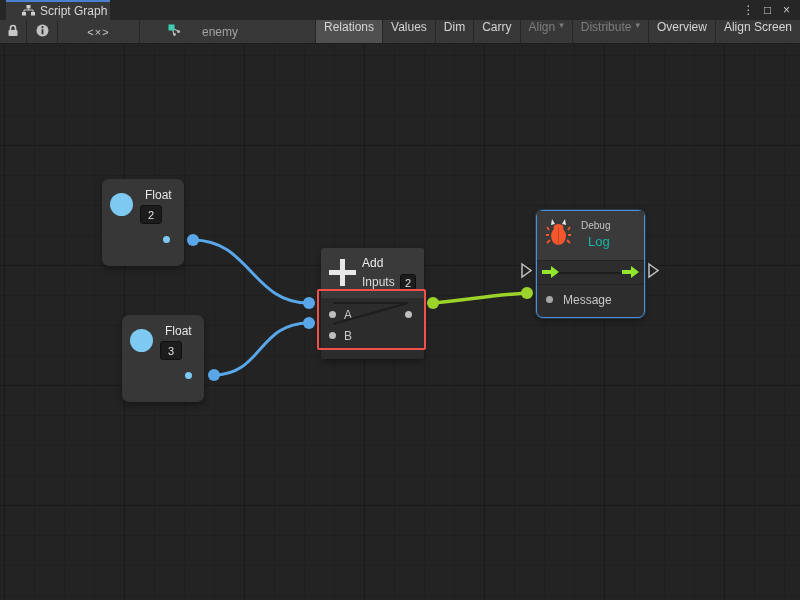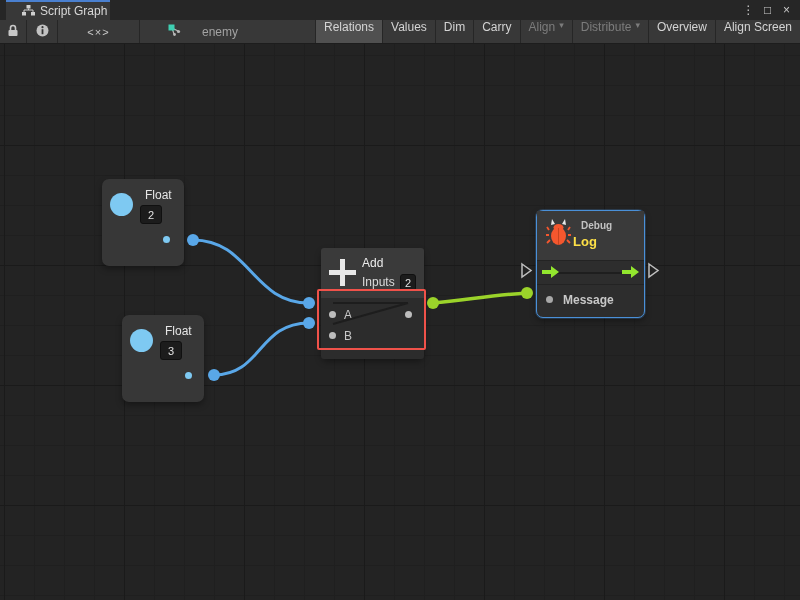--- a/index.html
+++ b/index.html
@@ -70,24 +70,24 @@
   .add-inputs-label { position:absolute; left:41px; top:27px; font-size:12px; color:#dcdcdc; }
   .add-inputs-box { position:absolute; left:79px; top:26px; min-width:16px; height:17px; background:#1c1c1c;
                     border:1px solid #101010; border-radius:3px; color:#e0e0e0; font-size:11px;
                     display:flex; align-items:center; justify-content:center; padding:0 3px; }
   .port-label { position:absolute; font-size:12px; color:#c8c8c8; }
   .red-frame { position:absolute; left:317px; top:245px; width:109px; height:61px;
                border:2px solid #f0524a; border-radius:2px; z-index:4; pointer-events:none; }
 
   
   .debug-node { left:536px; top:166px; width:109px; height:108px; background:#2d2d2d;
-                border:1px solid #4a90d8; box-shadow:0 0 0 1px rgba(74,144,216,.25), 0 3px 6px rgba(0,0,0,.35);font-weight:bold; }
+                border:1px solid #4a90d8; box-shadow:0 0 0 1px rgba(74,144,216,.25), 0 3px 6px rgba(0,0,0,.35); }
   .debug-header { height:50px; background:#3a3a3a; position:relative; border-bottom:1px solid #232323; }
   .debug-sub { position:absolute; left:44px; top:9px; font-size:10px; color:#c2c2c2; }
-  .debug-title { position:absolute; left:36px; top:23px; font-size:13px; color:#fde047; }
+  .debug-title { position:absolute; left:51px; top:23px; font-size:13px; color:#14b8a6; }
   .debug-flowrow { height:24px; position:relative; border-bottom:1px solid #232323; }
   .flow-line { position:absolute; left:20px; right:20px; top:11px; height:2px; background:#1e1e1e; }
   .flow-arrow { position:absolute; top:4px; }
   .flow-arrow.left { left:5px; } .flow-arrow.right { right:5px; }
   .debug-msgrow { height:32px; position:relative; }
   .msg-label { position:absolute; left:26px; top:8px; font-size:12px; color:#c8c8c8; }
   .bug-icon { position:absolute; left:9px; top:7px; }
 
   
   .overlay { position:absolute; left:0; top:0; width:800px; height:556px; z-index:5; pointer-events:none; }

